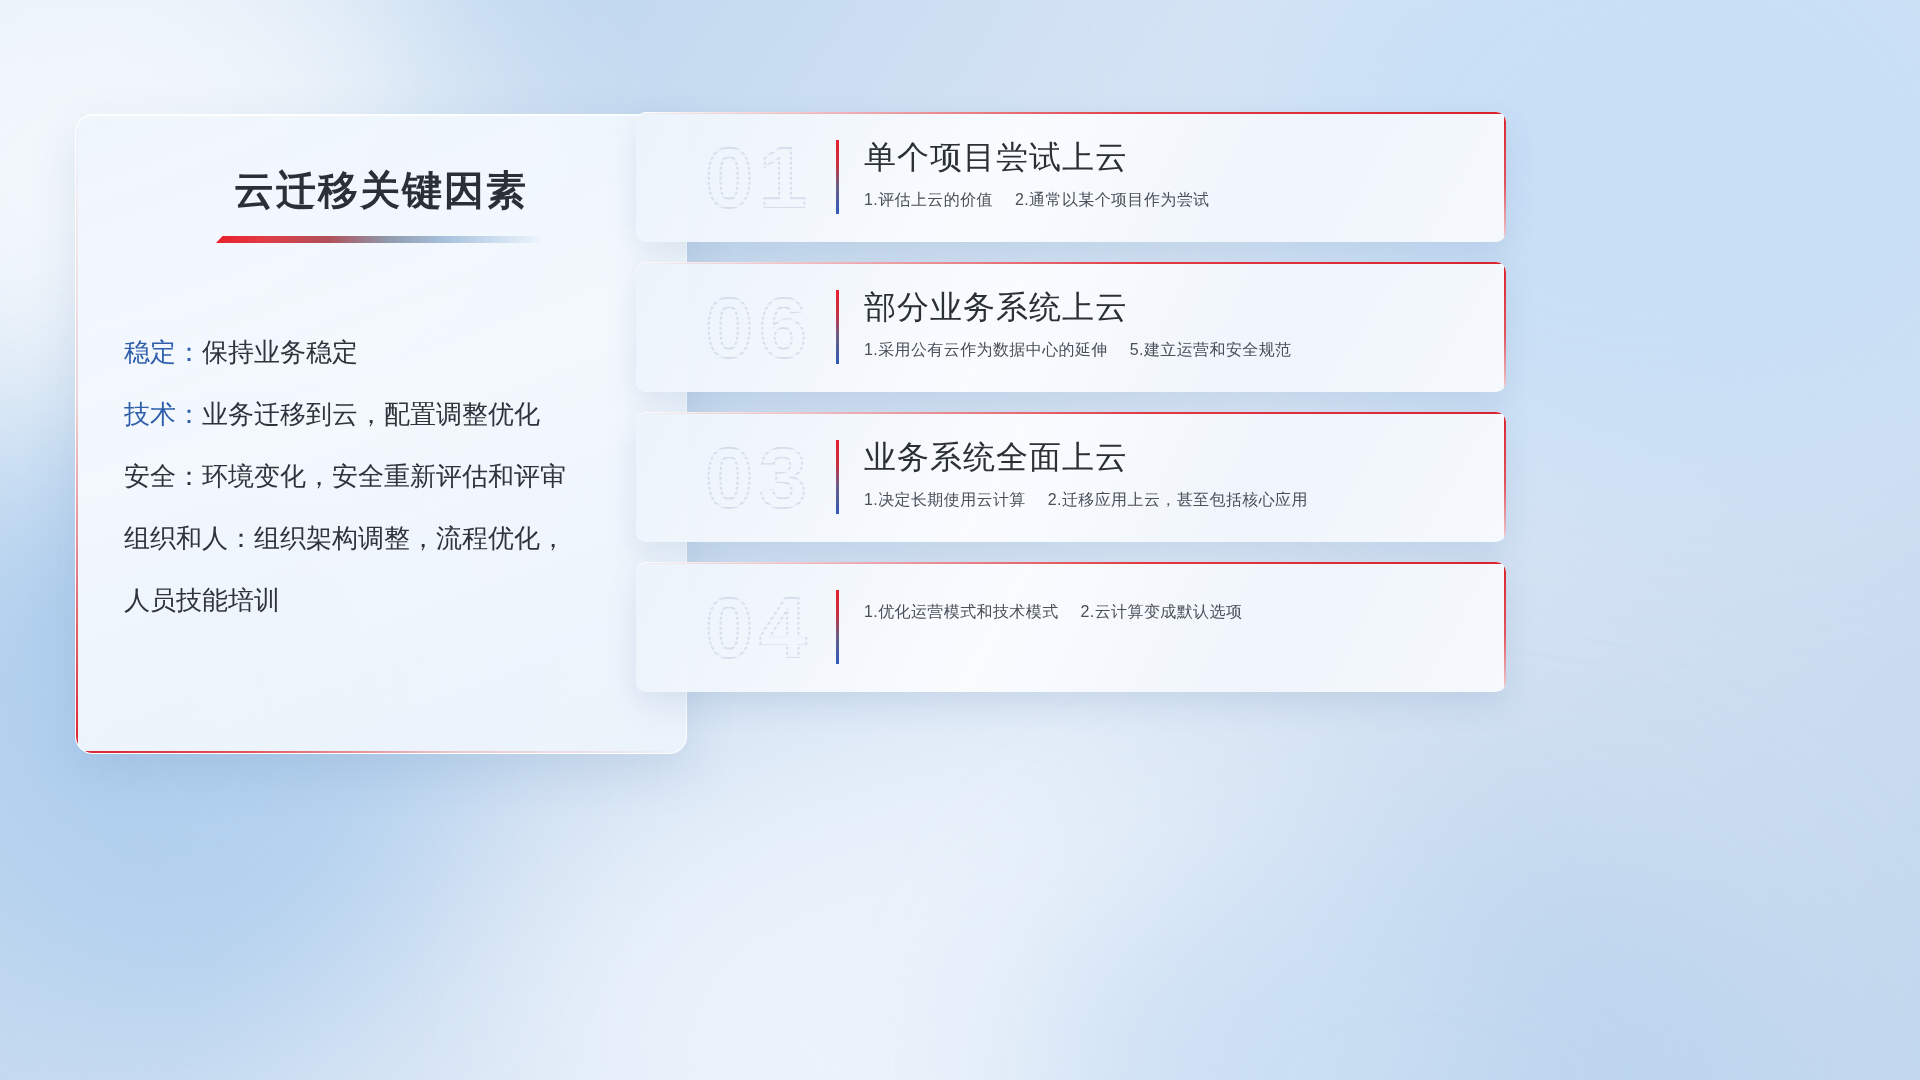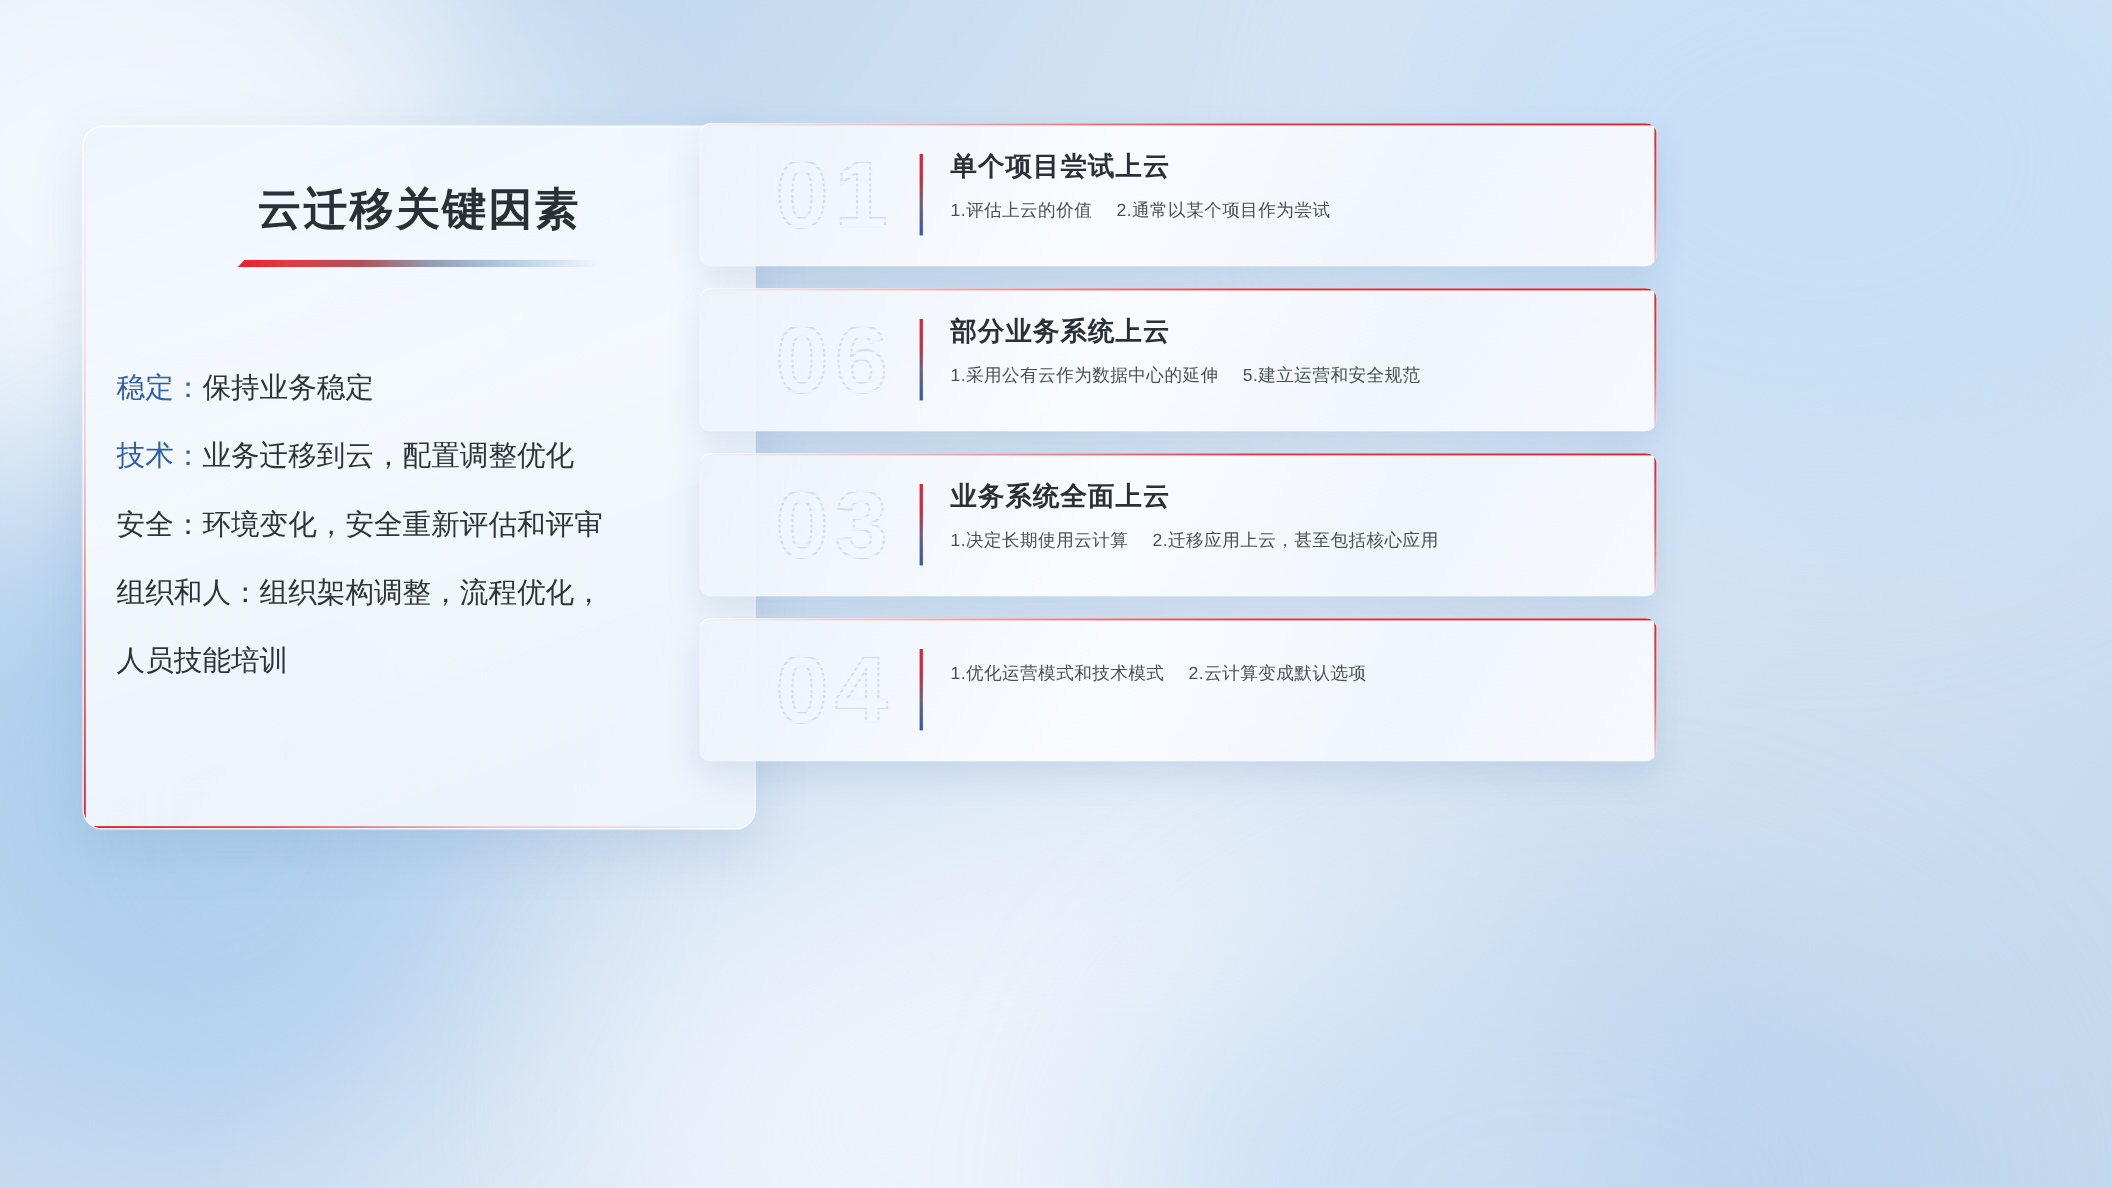--- a/index.html
+++ b/index.html
@@ -49,21 +49,21 @@
     text-align:center;
     font-size:40px; font-weight:bold; letter-spacing:2px;
     color:#2b2f36;
   }
   .title-rule {
     margin:18px auto 0 auto;
     width:330px; height:7px;
     background:linear-gradient(90deg,#e8202c 0%,#e23b44 14%,#b0505a 34%,#8f9aad 52%,#a9c2dd 70%,#cfe0f1 86%,rgba(207,224,241,0) 100%);
     clip-path:polygon(2% 0, 100% 0, 98% 100%, 0 100%);
   }
-  .factor-list { margin:78px 0 0 0; padding:0 30px; }
+  .factor-list { margin:78px 0 0 0; padding:0 48px; }
   .factor-row {
     font-size:26px; line-height:62px; color:#2f333a; white-space:nowrap;
   }
   .factor-row .k { color:#2f5fab; }
   .factor-row .k.plain { color:#2f333a; }
 
   
   .cards { position:absolute; left:636px; top:112px; width:870px; }
   .card {
     position:relative;
@@ -94,21 +94,21 @@
     -webkit-mask-image:repeating-linear-gradient(180deg, #000 0px, #000 2px, rgba(0,0,0,0.12) 3px, rgba(0,0,0,0.12) 5px);
             mask-image:repeating-linear-gradient(180deg, #000 0px, #000 2px, rgba(0,0,0,0.12) 3px, rgba(0,0,0,0.12) 5px);
     user-select:none;
   }
   .card-bar {
     position:absolute; left:200px; top:28px;
     width:3px; height:74px;
     background:linear-gradient(180deg,#e8202c 0%,#c7303f 34%,#6b5f86 62%,#2f59b8 100%);
   }
   .card-body { position:absolute; left:228px; top:26px; right:40px; }
-  .card-title { font-size:24px; font-weight:bold; color:#2b2f36; line-height:1.2; letter-spacing:1px; }
+  .card-title { font-size:32px; font-weight:normal; color:#2b2f36; line-height:1.2; letter-spacing:1px; }
   .card-sub { margin-top:14px; font-size:16px; color:#4a4f58; letter-spacing:0.4px; white-space:nowrap; }
   .card-sub .gap { display:inline-block; width:22px; }
 </style>
 </head>
 <body>
 
 <div class="blob blob-a"></div>
 <div class="blob blob-b"></div>
 <div class="blob blob-c"></div>
 <div class="blob blob-d"></div>

